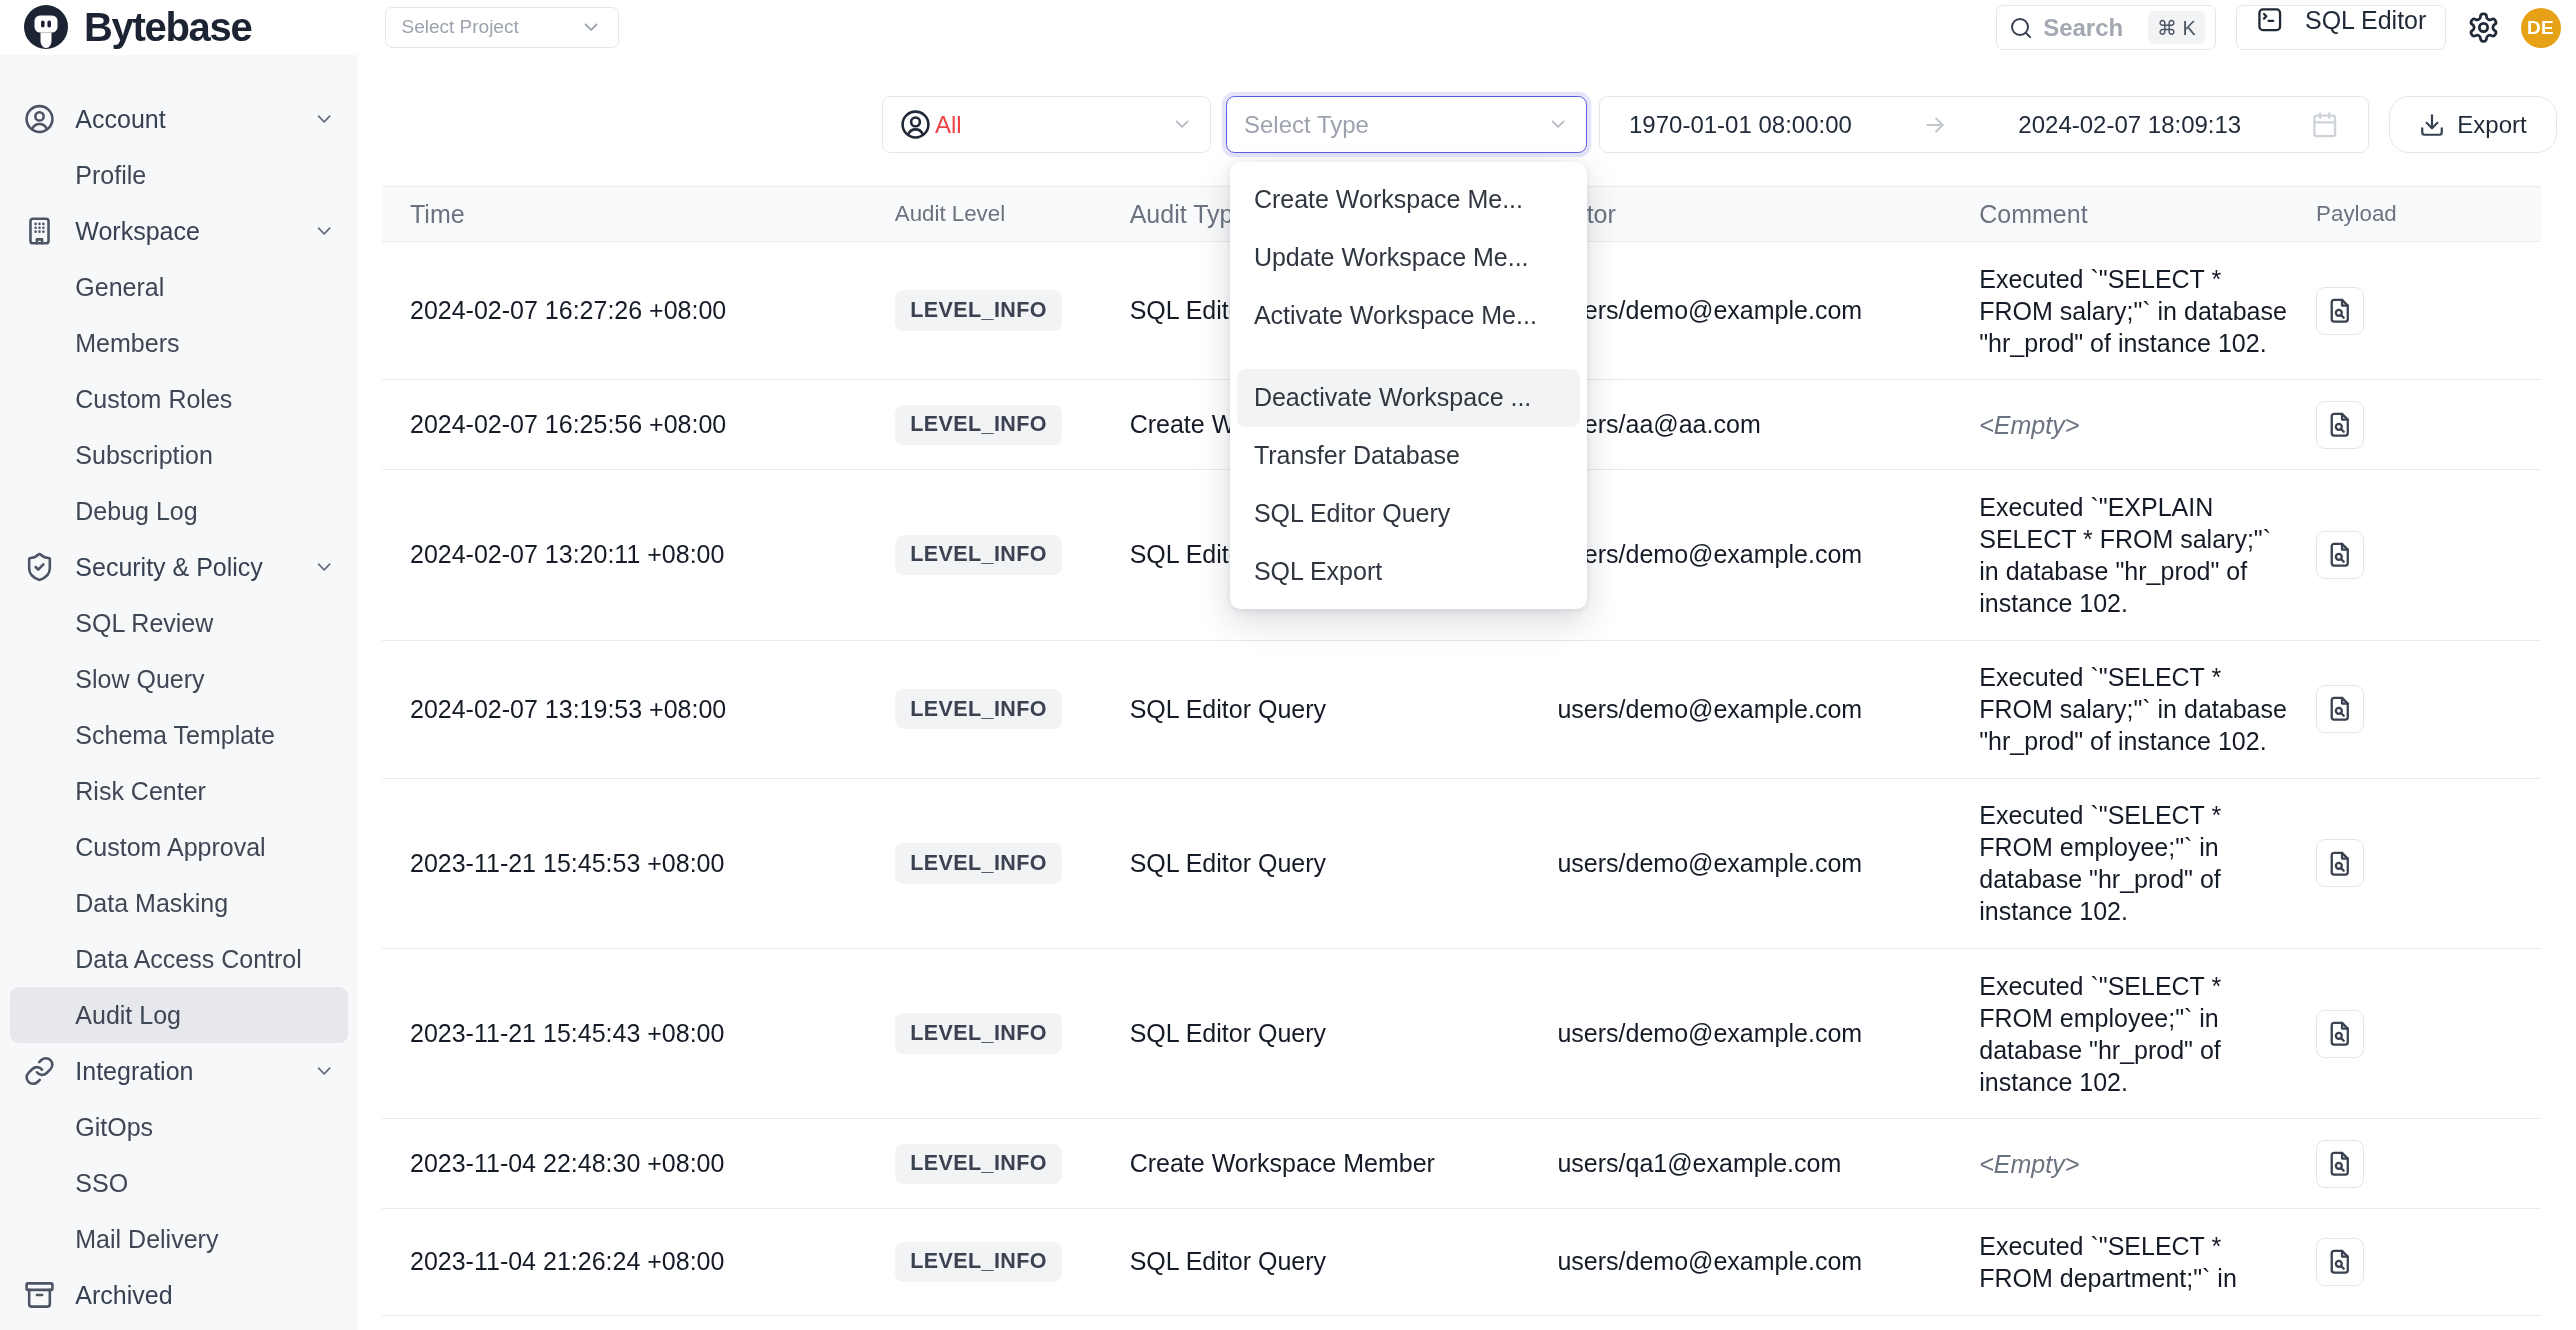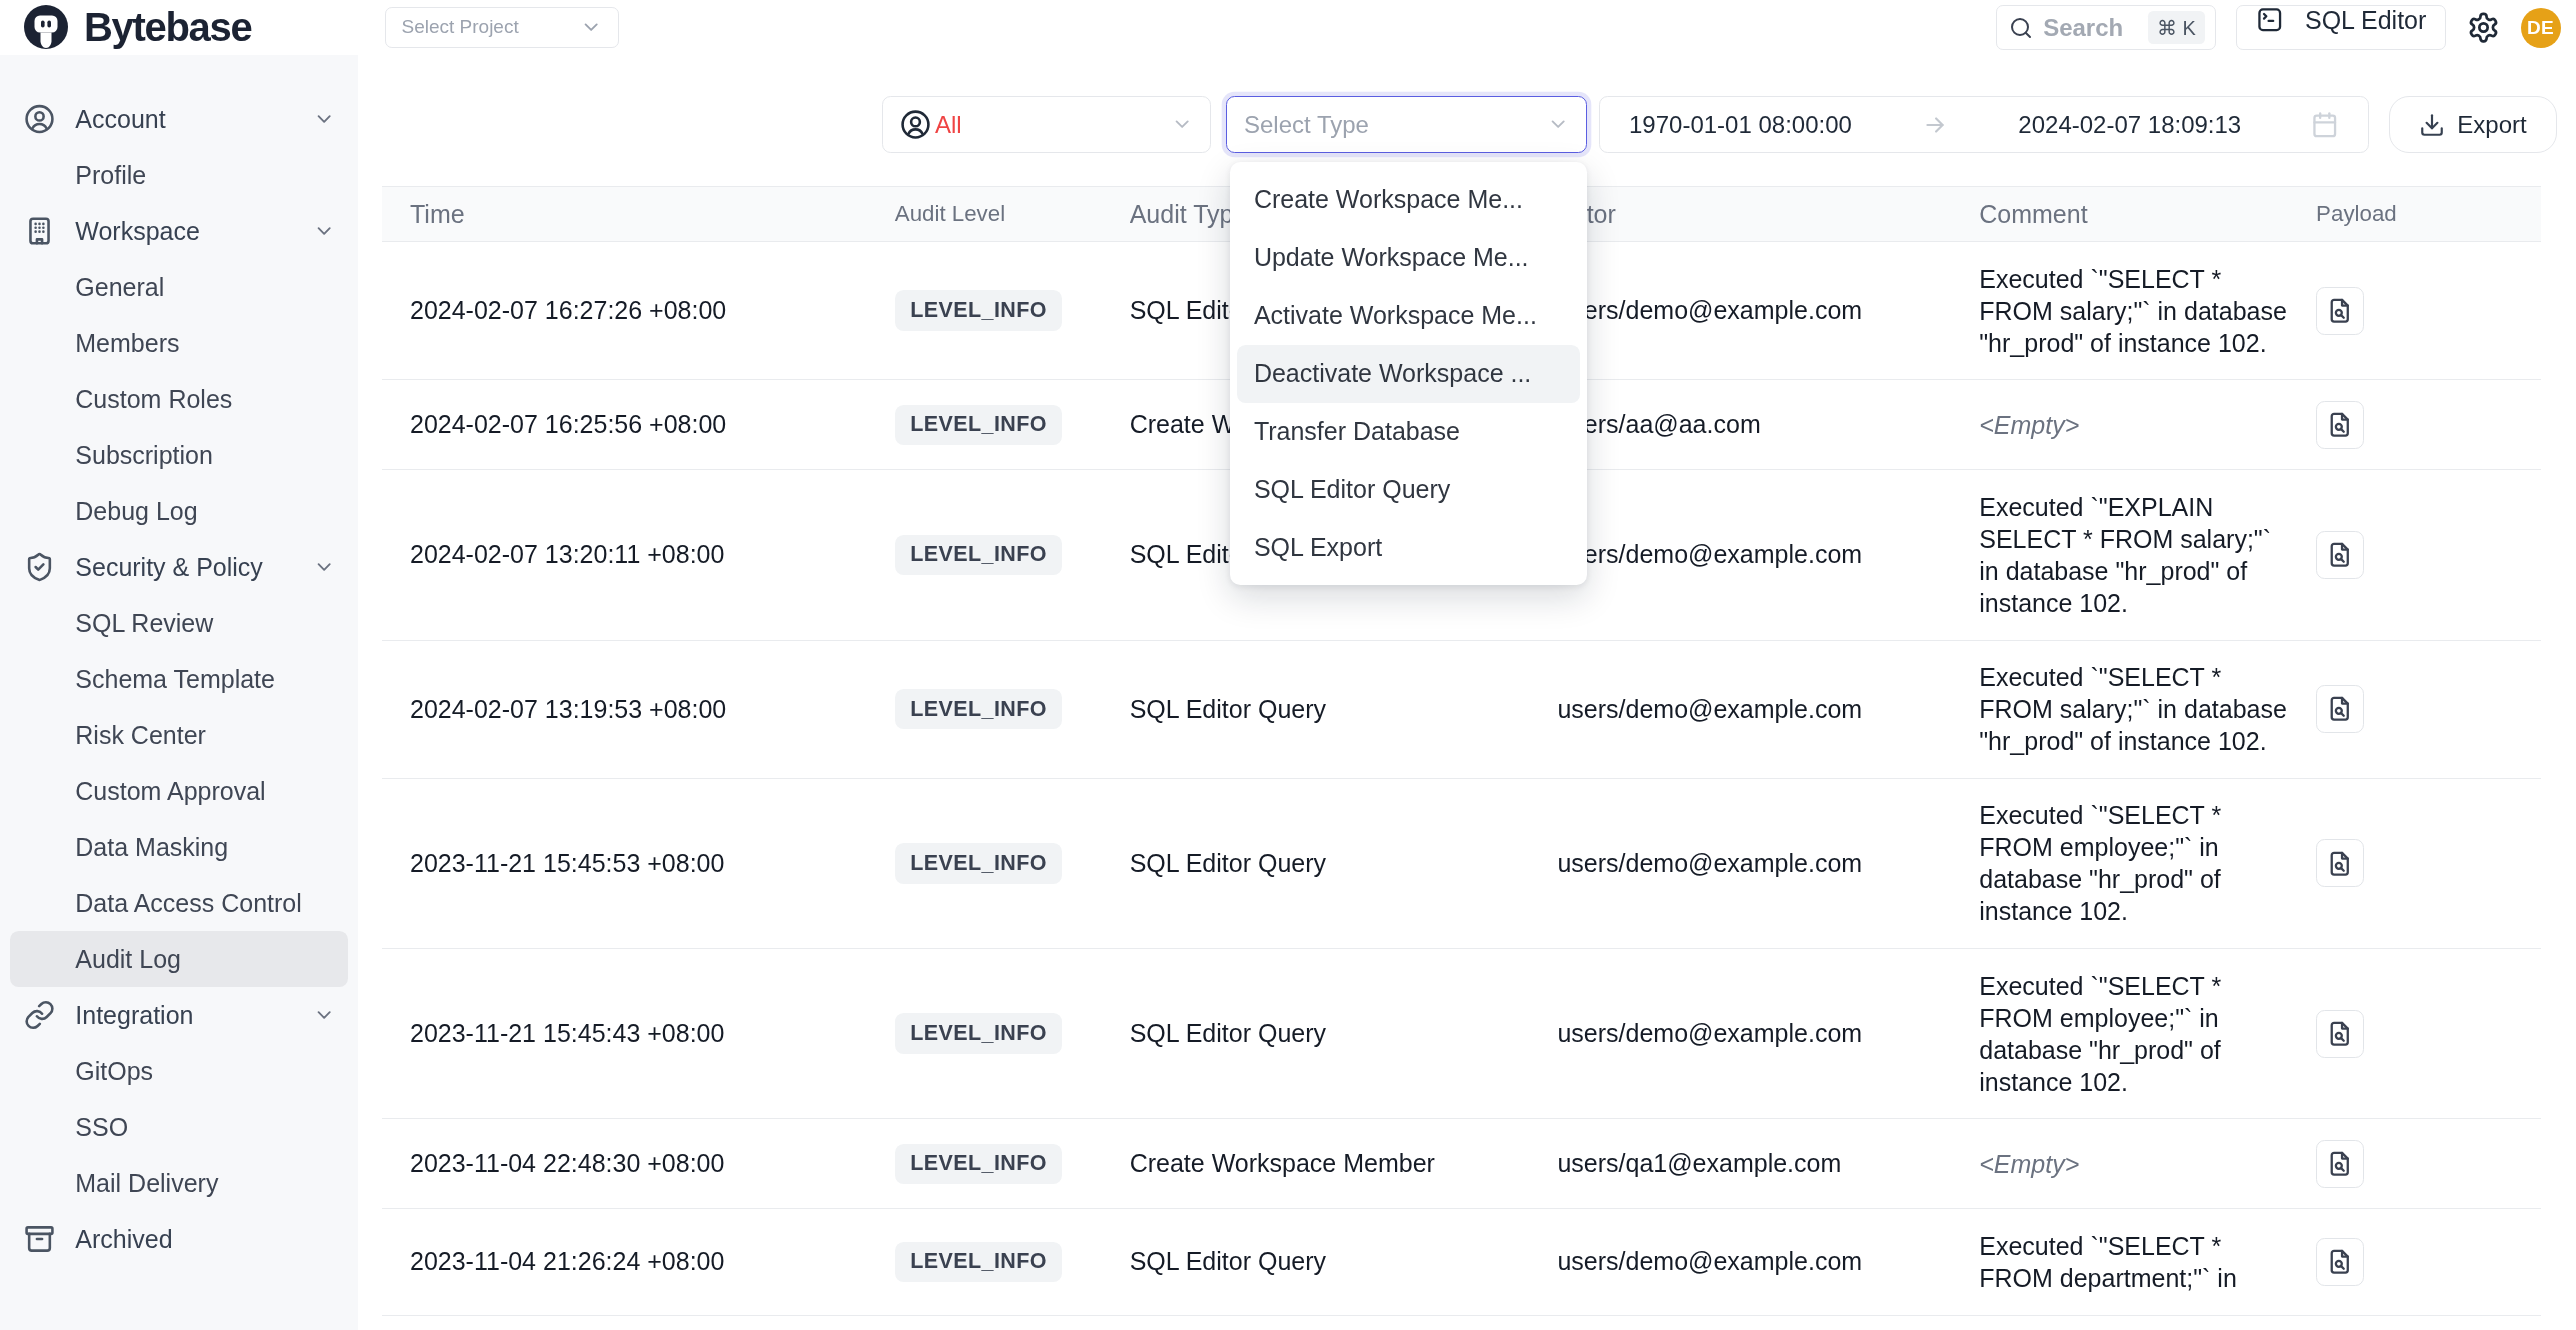--- a/index.html
+++ b/index.html
@@ -51,21 +51,21 @@
   .f-type .grow { flex:1; }
   .f-date { left:1599px; width:770px; padding:0 29px; color:#1f2937; justify-content:space-between; }
   .f-export { left:2389px; width:168px; justify-content:center; gap:12px; color:#1f2937; font-weight:500;border-radius:20px; }
 
   
   .type-menu { position:absolute; left:1230px; top:162px; width:357px; background:#fff;
     border-radius:10.3px; padding:8.6px 0; z-index:40;
     box-shadow:0 12px 34px rgba(15,23,42,.16), 0 1.7px 6.9px rgba(15,23,42,.08); }
   .menu-item { height:58px; margin:0 6.9px; padding:0 17px; border-radius:8.6px;
     display:flex; align-items:center; font-size:25px; color:#303640; white-space:nowrap; overflow:hidden; }
-  .menu-item.hl { background:#f1f3f5; }
+  .menu-item.hl { background:#f1f3f5;margin-top:24px; }
 
   
   .table { position:absolute; left:382px; top:186px; width:2159px; z-index:5; }
   .thead { display:flex; align-items:center; height:56px; background:#f9fafb;
     border-top:0.9px solid #e9ebee; border-bottom:0.9px solid #e9ebee;
     color:#6b7280; font-size:22.3px; }
   .trow { display:flex; align-items:center; border-bottom:0.9px solid #e9ebee; padding:20.6px 0; background:#fff; }
   .c-time    { width:513px; padding-left:28px; font-size:25px; }
   .c-level   { width:235px; }
   .c-type    { width:428px; font-size:25px; white-space:nowrap; overflow:hidden; }
@@ -197,20 +197,23 @@
         <span class="sb-chevron icon">
           <svg width="22.3" height="22.3" viewBox="0 0 24 24" fill="none" stroke="currentColor" stroke-width="2" stroke-linecap="round" stroke-linejoin="round">
             <path d="m6 9 6 6 6-6"></path>
           </svg>
         </span>
       </div>
       <div class="sb-item">
         <span>SQL Review</span>
       </div>
       <div class="sb-item">
+        <span>Slow Query</span>
+      </div>
+      <div class="sb-item">
         <span>Schema Template</span>
       </div>
       <div class="sb-item">
         <span>Risk Center</span>
       </div>
       <div class="sb-item">
         <span>Custom Approval</span>
       </div>
       <div class="sb-item">
         <span>Data Masking</span>

